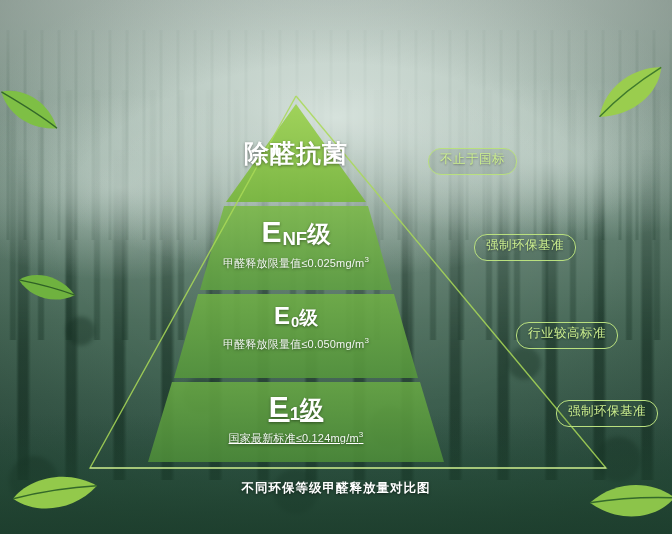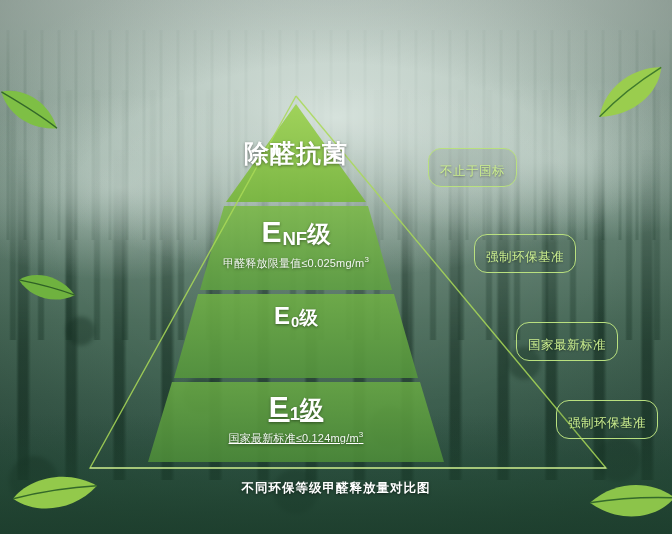--- a/index.html
+++ b/index.html
@@ -176,21 +176,21 @@
   #tier-3 { left: 106px; top: 390px; width: 380px; text-decoration: underline; }
   #tier-3 .tier-title { font-size: 30px; }
 
   
   .callout {
     position: absolute;
     border: 1px solid #b9e07f;
     border-radius: 13px;
     color: #cdf08f;
     font-size: 12.5px;
-    padding: 14px 11px 6px 11px;
+    padding: 2px 11px 6px 11px;
     white-space: nowrap;
     background: rgba(30, 60, 40, 0.10);
     text-shadow: 0 1px 2px rgba(0,0,0,0.4);
     letter-spacing: 0.5px;
   }
   #callout-0 { left: 428px; top: 148px; }
   #callout-1 { left: 474px; top: 234px; }
   #callout-2 { left: 516px; top: 322px; }
   #callout-3 { left: 556px; top: 400px; }
 
@@ -266,32 +266,33 @@
       <div class="tier-title">
         <span>E</span><span class="sub">NF</span><span class="unit">级</span>
       </div>
       <div class="tier-desc"><span>甲醛释放限量值≤0.025mg/m</span><sup>3</sup></div>
     </div>
 
     <div class="tier-label" id="tier-2">
       <div class="tier-title">
         <span>E</span><span class="sub">0</span><span class="unit">级</span>
       </div>
+      <div class="tier-desc"><span>甲醛释放限量值≤0.050mg/m</span><sup>3</sup></div>
     </div>
 
     <div class="tier-label" id="tier-3">
       <div class="tier-title">
         <span>E</span><span class="sub">1</span><span class="unit">级</span>
       </div>
       <div class="tier-desc"><span>国家最新标准≤0.124mg/m</span><sup>3</sup></div>
     </div>
 
     <div class="callout" id="callout-0">不止于国标</div>
     <div class="callout" id="callout-1">强制环保基准</div>
-    <div class="callout" id="callout-2">国家最新标准</div>
+    <div class="callout" id="callout-2">行业较高标准</div>
     <div class="callout" id="callout-3">强制环保基准</div>
 
     <div id="caption">不同环保等级甲醛释放量对比图</div>
   </div>
 
   <div class="leaf" style="left:592px;top:72px;transform:rotate(-18deg);">
     <svg width="78" height="44" viewBox="0 0 78 44">
       <path d="M2 34 C18 4 54 -2 76 6 C66 30 34 44 2 34 Z" fill="#9acd4e"></path>
       <path d="M2 34 C24 22 52 12 76 6" stroke="#3f7a2c" stroke-width="1.4" fill="none"></path>
     </svg>

